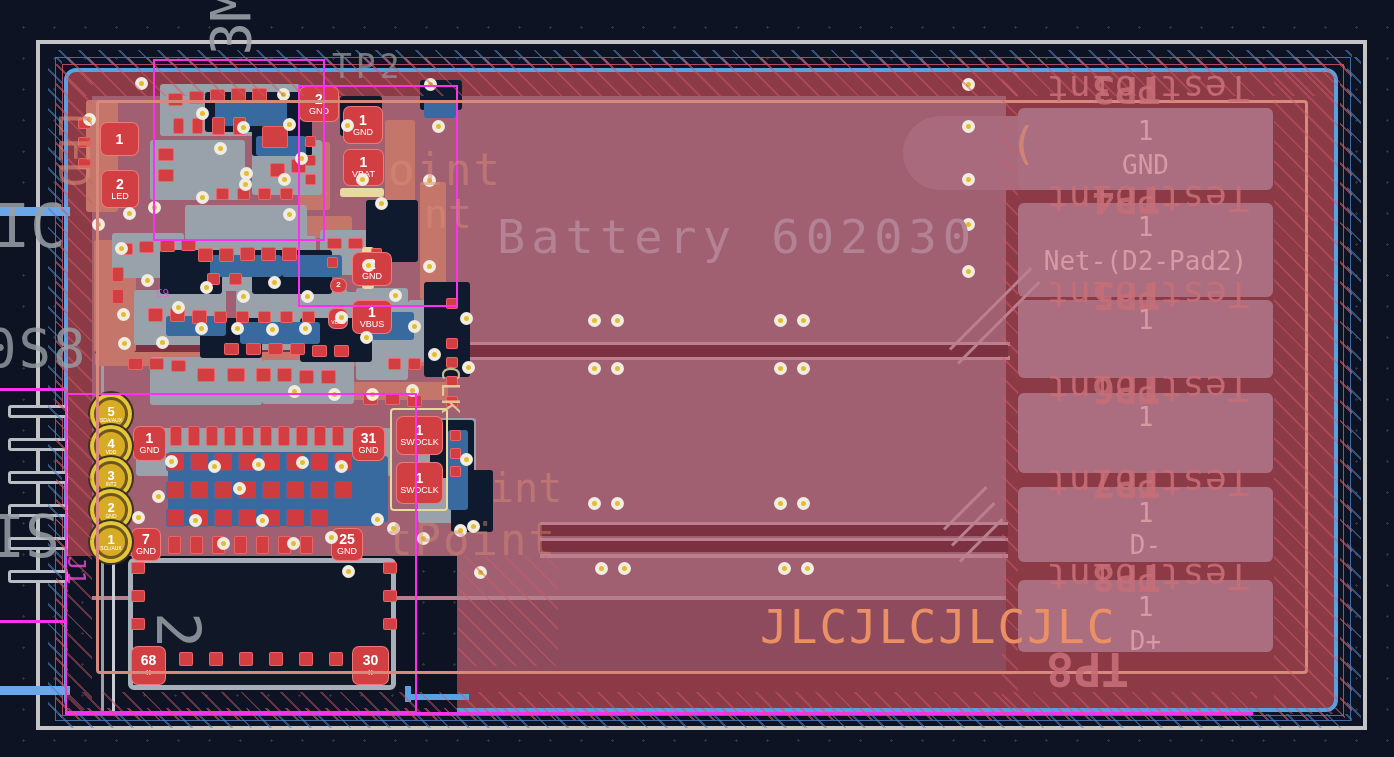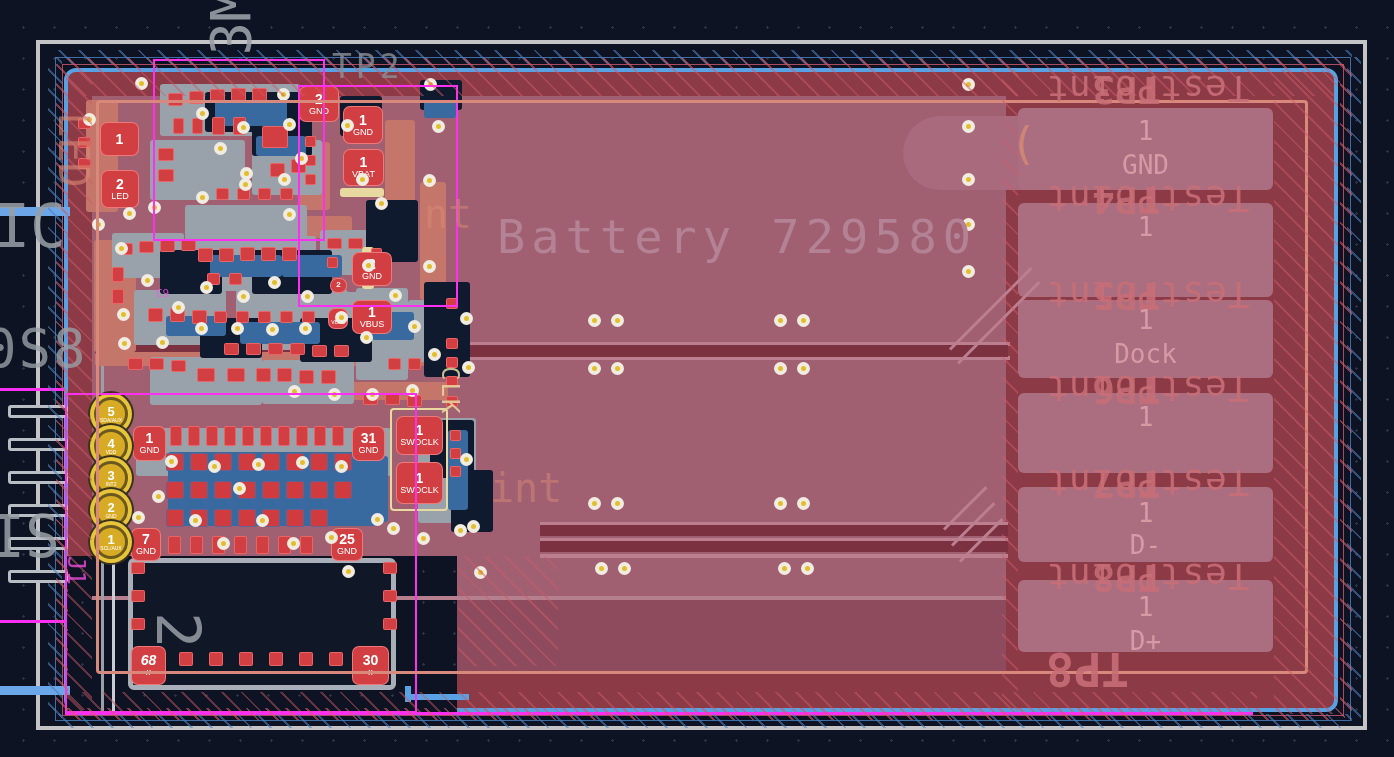--- a/index.html
+++ b/index.html
@@ -308,21 +308,21 @@
         <div style="font-size: 9px; font-weight: normal;">GND</div>
       </div>
       <div class="p lpad" style="left: 131px; top: 528px; width: 30px; height: 33px;">
         <div style="font-size: 14px; font-weight: bold;">7</div>
         <div style="font-size: 9px; font-weight: normal;">GND</div>
       </div>
       <div class="p lpad" style="left: 331px; top: 528px; width: 32px; height: 33px;">
         <div style="font-size: 14px; font-weight: bold;">25</div>
         <div style="font-size: 9px; font-weight: normal;">GND</div>
       </div>
-      <div class="p lpad" style="left: 131px; top: 646px; width: 35px; height: 39px; font-style: italic;">
+      <div class="p lpad" style="left: 131px; top: 646px; width: 35px; height: 39px;">
         <div style="font-size: 14px; font-weight: bold;">68</div>
         <div style="font-size: 9px; font-weight: normal;">x</div>
       </div>
       <div class="p lpad" style="left: 352px; top: 646px; width: 37px; height: 39px;">
         <div style="font-size: 14px; font-weight: bold;">30</div>
         <div style="font-size: 9px; font-weight: normal;">x</div>
       </div>
       <div class="p jpad" style="left: 94px; top: 397px; width: 34px; height: 34px; line-height: 1;">
         <div style="font-size: 13px; font-weight: bold; margin-top: 5px;">5</div>
         <div style="font-size: 5px;">SDA/AUX</div>
@@ -452,44 +452,47 @@
       <div class="p " style="left: 1274px; top: 70px; width: 64px; height: 644px; background-image: repeating-linear-gradient(45deg, transparent 0px, transparent 12px, rgba(205, 90, 105, 0.45) 12px, rgba(205, 90, 105, 0.45) 14px);"></div>
       <div class="p " style="left: 1002px; top: 70px; width: 16px; height: 642px; background-image: repeating-linear-gradient(45deg, transparent 0px, transparent 12px, rgba(205, 90, 105, 0.45) 12px, rgba(205, 90, 105, 0.45) 14px);"></div>
       <div class="p " style="left: 458px; top: 556px; width: 100px; height: 110px; background-image: repeating-linear-gradient(45deg, transparent 0px, transparent 12px, rgba(205, 90, 105, 0.45) 12px, rgba(205, 90, 105, 0.45) 14px);"></div>
       <div class="p txt mir ctr" style="left: 1030px; top: 70px; width: 235px; font-size: 36px; color: rgb(199, 110, 119); opacity: 0.9; letter-spacing: 1px;">TestPoint</div>
       <div class="p txt mir" style="left: 1092px; top: 71px; font-size: 38px; color: rgb(199, 110, 119); opacity: 0.85; font-weight: bold;">TP3</div>
       <div class="p txt ctr" style="left: 1018px; top: 118px; width: 255px; font-size: 26px; color: rgb(215, 154, 165);">1</div>
       <div class="p txt ctr" style="left: 1008px; top: 152px; width: 275px; font-size: 26px; color: rgb(215, 154, 165);">GND</div>
       <div class="p txt mir ctr" style="left: 1030px; top: 180px; width: 235px; font-size: 36px; color: rgb(199, 110, 119); opacity: 0.9; letter-spacing: 1px;">TestPoint</div>
       <div class="p txt mir" style="left: 1092px; top: 181px; font-size: 38px; color: rgb(199, 110, 119); opacity: 0.85; font-weight: bold;">TP4</div>
       <div class="p txt ctr" style="left: 1018px; top: 214px; width: 255px; font-size: 26px; color: rgb(215, 154, 165);">1</div>
+      <div class="p txt ctr" style="left: 1008px; top: 248px; width: 275px; font-size: 26px; color: rgb(215, 154, 165);">Net-(D2-Pad2)</div>
       <div class="p txt mir ctr" style="left: 1030px; top: 276px; width: 235px; font-size: 36px; color: rgb(199, 110, 119); opacity: 0.9; letter-spacing: 1px;">TestPoint</div>
       <div class="p txt mir" style="left: 1092px; top: 277px; font-size: 38px; color: rgb(199, 110, 119); opacity: 0.85; font-weight: bold;">TP5</div>
       <div class="p txt ctr" style="left: 1018px; top: 307px; width: 255px; font-size: 26px; color: rgb(215, 154, 165);">1</div>
-      <div class="p txt ctr" style="left: 1008px; top: 341px; width: 275px; font-size: 26px; color: rgb(215, 154, 165);">Dock</div>
       <div class="p txt mir ctr" style="left: 1030px; top: 370px; width: 235px; font-size: 36px; color: rgb(199, 110, 119); opacity: 0.9; letter-spacing: 1px;">TestPoint</div>
       <div class="p txt mir" style="left: 1092px; top: 371px; font-size: 38px; color: rgb(199, 110, 119); opacity: 0.85; font-weight: bold;">TP6</div>
       <div class="p txt ctr" style="left: 1018px; top: 404px; width: 255px; font-size: 26px; color: rgb(215, 154, 165);">1</div>
       <div class="p txt mir ctr" style="left: 1030px; top: 464px; width: 235px; font-size: 36px; color: rgb(199, 110, 119); opacity: 0.9; letter-spacing: 1px;">TestPoint</div>
       <div class="p txt mir" style="left: 1092px; top: 465px; font-size: 38px; color: rgb(199, 110, 119); opacity: 0.85; font-weight: bold;">TP7</div>
       <div class="p txt ctr" style="left: 1018px; top: 500px; width: 255px; font-size: 26px; color: rgb(215, 154, 165);">1</div>
       <div class="p txt ctr" style="left: 1008px; top: 532px; width: 275px; font-size: 26px; color: rgb(215, 154, 165);">D-</div>
       <div class="p txt mir ctr" style="left: 1030px; top: 558px; width: 235px; font-size: 36px; color: rgb(199, 110, 119); opacity: 0.9; letter-spacing: 1px;">TestPoint</div>
       <div class="p txt mir" style="left: 1092px; top: 559px; font-size: 38px; color: rgb(199, 110, 119); opacity: 0.85; font-weight: bold;">TP8</div>
       <div class="p txt ctr" style="left: 1018px; top: 594px; width: 255px; font-size: 26px; color: rgb(215, 154, 165);">1</div>
       <div class="p txt ctr" style="left: 1008px; top: 628px; width: 275px; font-size: 26px; color: rgb(215, 154, 165);">D+</div>
       <div class="p txt vt180" style="left: 203px; top: -12px; font-size: 56px; color: rgb(154, 160, 166); opacity: 0.9; letter-spacing: 0px; font-weight: normal;">3M</div>
       <div class="p txt" style="left: 332px; top: 50px; font-size: 33px; color: rgb(139, 143, 150); opacity: 0.8; letter-spacing: 4px; font-weight: normal;">TP2</div>
+      <div class="p txt" style="left: 388px; top: 148px; font-size: 44px; color: rgb(217, 139, 116); opacity: 0.5; letter-spacing: 2px; font-weight: normal;">oint</div>
       <div class="p txt" style="left: 424px; top: 194px; font-size: 40px; color: rgb(217, 139, 116); opacity: 0.5; letter-spacing: 0px; font-weight: normal;">nt</div>
       <div class="p txt vt" style="left: 52px; top: 112px; font-size: 42px; color: rgb(217, 139, 116); opacity: 0.6; letter-spacing: 0px; font-weight: normal;">LED</div>
       <div class="p txt" style="left: -6px; top: 196px; font-size: 60px; color: rgb(154, 160, 166); opacity: 0.85; letter-spacing: 0px; font-weight: normal;">IC</div>
       <div class="p txt" style="left: -16px; top: 322px; font-size: 54px; color: rgb(154, 160, 166); opacity: 0.8; letter-spacing: 2px; font-weight: normal;">0S8</div>
       <div class="p txt" style="left: -10px; top: 508px; font-size: 58px; color: rgb(154, 160, 166); opacity: 0.85; letter-spacing: 0px; font-weight: normal;">IS</div>
       <div class="p txt vt" style="left: 148px; top: 612px; font-size: 60px; color: rgb(154, 160, 166); opacity: 0.85; letter-spacing: 0px; font-weight: normal;">2</div>
       <div class="p txt vt" style="left: 64px; top: 556px; font-size: 24px; color: rgb(255, 80, 232); opacity: 0.75; letter-spacing: 0px; font-weight: normal;">J1</div>
       <div class="p txt vt" style="left: 438px; top: 366px; font-size: 24px; color: rgb(232, 217, 160); opacity: 0.85; letter-spacing: 2px; font-weight: normal;">CLK</div>
       <div class="p txt" style="left: 490px; top: 468px; font-size: 40px; color: rgb(217, 139, 116); opacity: 0.5; letter-spacing: 0px; font-weight: normal;">int</div>
-      <div class="p txt" style="left: 497px; top: 213px; font-size: 47px; color: rgb(180, 130, 149); opacity: 1; letter-spacing: 6px; font-weight: normal;">Battery 729580</div>
+      <div class="p txt" style="left: 386px; top: 518px; font-size: 44px; color: rgb(217, 139, 116); opacity: 0.45; letter-spacing: 2px; font-weight: normal;">tPoint</div>
+      <div class="p txt" style="left: 497px; top: 213px; font-size: 47px; color: rgb(180, 130, 149); opacity: 1; letter-spacing: 6px; font-weight: normal;">Battery 602030</div>
+      <div class="p txt" style="left: 760px; top: 604px; font-size: 46px; color: rgb(234, 144, 100); opacity: 1; letter-spacing: 2px; font-weight: normal;">JLCJLCJLCJLC</div>
       <div class="p txt" style="left: 1010px; top: 122px; font-size: 44px; color: rgb(217, 139, 116); opacity: 0.8; letter-spacing: 0px; font-weight: normal;">(</div>
       <div class="p txt" style="left: 156px; top: 288px; font-size: 11px; color: rgb(255, 80, 232); opacity: 0.8; letter-spacing: 0px; font-weight: normal;">C9</div>
       <div class="p txt mir" style="left: 1046px; top: 646px; font-size: 46px; color: rgb(199, 110, 119); opacity: 0.9; letter-spacing: 0px; font-weight: bold;">TP8</div>
     </div>
 </div>
 
 </body></html>

